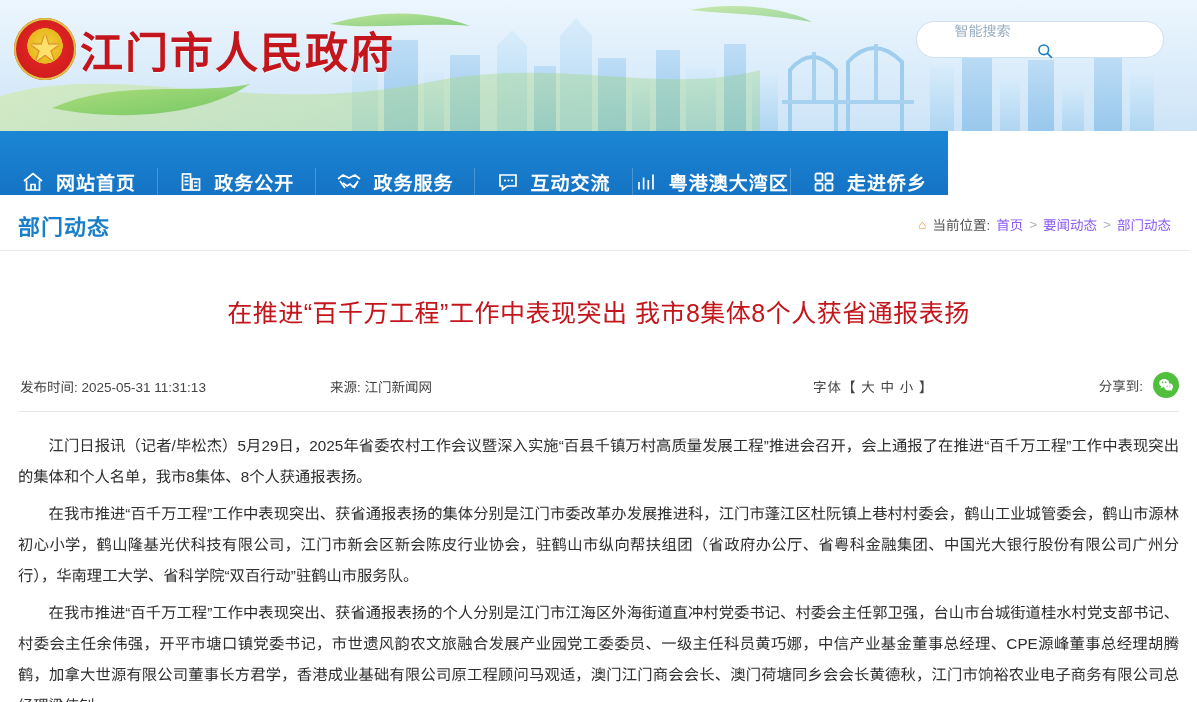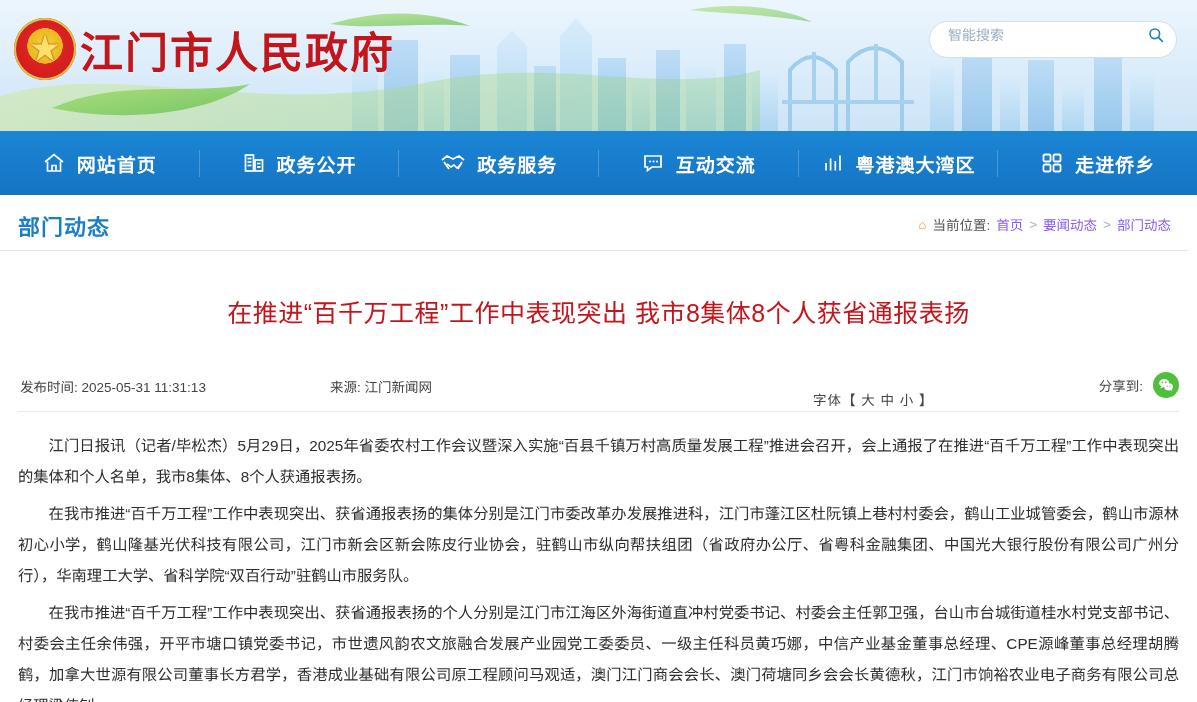--- a/index.html
+++ b/index.html
@@ -57,31 +57,32 @@
     font-size: 43px;
     font-weight: bold;
     letter-spacing: 2px;
     color: #c3161c;
     font-family: "Liberation Serif", serif;
     text-shadow: 0 1px 0 rgba(255,255,255,.7);
     white-space: nowrap;
   }
   .search-box {
     position: absolute;
-    right: 20px;
+    right: 33px;
     top: 21px;
     width: 248px;
     height: 37px;
     background: #ffffff;
     border: 1px solid #cfe0ef;
     border-radius: 19px;
     display: flex;
     align-items: center;
     padding: 0 6px 9px 16px;
     box-sizing: border-box;
+    flex-direction: column;
   }
   .search-box input {
     flex: 1;
     border: 0;
     outline: 0;
     font-size: 14px;
     color: #333;
     background: transparent;
     font-family: "Liberation Sans", sans-serif;
   }
@@ -89,25 +90,25 @@
   .search-btn {
     width: 28px; height: 28px;
     border: 0;
     background: transparent;
     cursor: pointer;
     display: flex; align-items: center; justify-content: center;
   }
 
   
   .nav {
-    width: 1197px;
+    width: 948px;
     height: 64px;
     background: linear-gradient(180deg, #1b86d4 0%, #1573c4 100%);
     display: flex;
-    align-items: center;
+    align-items: flex-end;
   }
   .nav-item {
     flex: 1;
     display: flex;
     align-items: center;
     justify-content: center;
     gap: 11px;
     color: #ffffff;
     font-size: 19px;
     font-weight: bold;
@@ -170,21 +171,21 @@
     position: relative;
     height: 40px;
     margin-top: 40px;
     border-bottom: 1px solid #e6eaee;
     font-size: 13.5px;
     color: #444;
   }
   .meta-pub { position: absolute; left: 2px; top: 5px; }
   .meta-src { position: absolute; left: 312px; top: 5px; }
   .meta-font {
-    position: absolute; left: 795px; top: 18px;
+    position: absolute; left: 795px; top: 5px;
     letter-spacing: 1px;
   }
   .meta-font span { cursor: pointer; }
   .meta-share {
     position: absolute; right: 0; top: 1px;
     display: flex; align-items: center; gap: 10px;
   }
   .wechat-ico {
     width: 26px; height: 26px;
     border-radius: 50%;

